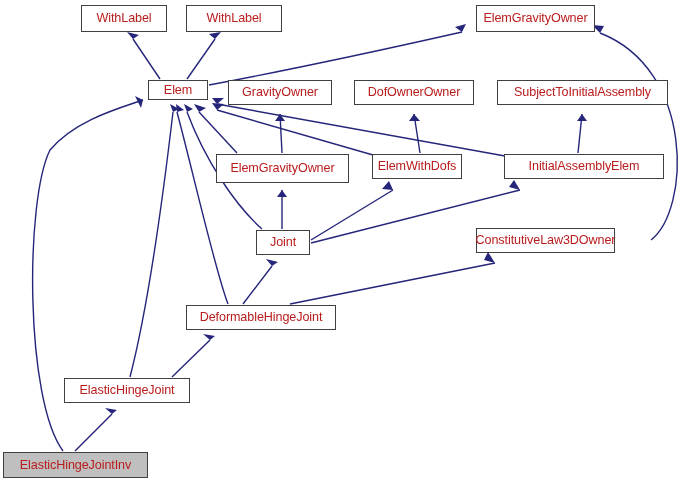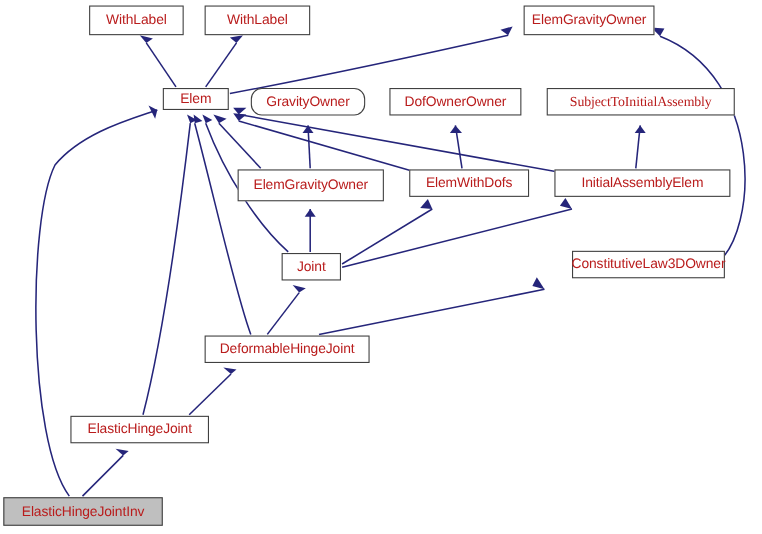--- a/index.html
+++ b/index.html
@@ -154,42 +154,42 @@
       </div>
       <div class="node-box" style="left: 186px; top: 5px; width: 96px; height: 27px;">
         <span class="node-label">WithLabel</span>
       </div>
       <div class="node-box" style="left: 476px; top: 5px; width: 119px; height: 27px;">
         <span class="node-label">ElemGravityOwner</span>
       </div>
       <div class="node-box" style="left: 148px; top: 80px; width: 60px; height: 20px;">
         <span class="node-label">Elem</span>
       </div>
-      <div class="node-box" style="left: 228px; top: 80px; width: 104px; height: 25px; border-radius: 10px;">
+      <div class="node-box" style="left: 228px; top: 80px; width: 104px; height: 25px;">
         <span class="node-label">GravityOwner</span>
       </div>
       <div class="node-box" style="left: 354px; top: 80px; width: 120px; height: 25px;">
         <span class="node-label">DofOwnerOwner</span>
       </div>
-      <div class="node-box" style="left: 497px; top: 80px; width: 171px; height: 25px; font-family: Liberation Serif, serif;">
+      <div class="node-box" style="left: 497px; top: 80px; width: 171px; height: 25px;">
         <span class="node-label">SubjectToInitialAssembly</span>
       </div>
       <div class="node-box" style="left: 216px; top: 154px; width: 133px; height: 29px;">
         <span class="node-label">ElemGravityOwner</span>
       </div>
-      <div class="node-box" style="left: 372px; top: 154px; width: 109px; height: 25px;">
+      <div class="node-box" style="left: 372px; top: 154px; width: 90px; height: 25px;">
         <span class="node-label">ElemWithDofs</span>
       </div>
       <div class="node-box" style="left: 504px; top: 154px; width: 160px; height: 25px;">
         <span class="node-label">InitialAssemblyElem</span>
       </div>
       <div class="node-box" style="left: 256px; top: 230px; width: 54px; height: 25px;">
         <span class="node-label">Joint</span>
       </div>
-      <div class="node-box" style="left: 476px; top: 228px; width: 139px; height: 25px; margin-left: 44px;">
+      <div class="node-box" style="left: 476px; top: 228px; width: 139px; height: 25px;">
         <span class="node-label">ConstitutiveLaw3DOwner</span>
       </div>
       <div class="node-box" style="left: 162px; top: 305px; width: 150px; height: 25px; margin-left: 24px;">
         <span class="node-label">DeformableHingeJoint</span>
       </div>
       <div class="node-box" style="left: 64px; top: 378px; width: 126px; height: 25px;">
         <span class="node-label">ElasticHingeJoint</span>
       </div>
       <div class="node-box highlight" style="left: 3px; top: 452px; width: 145px; height: 26px;">
         <span class="node-label">ElasticHingeJointInv</span>

